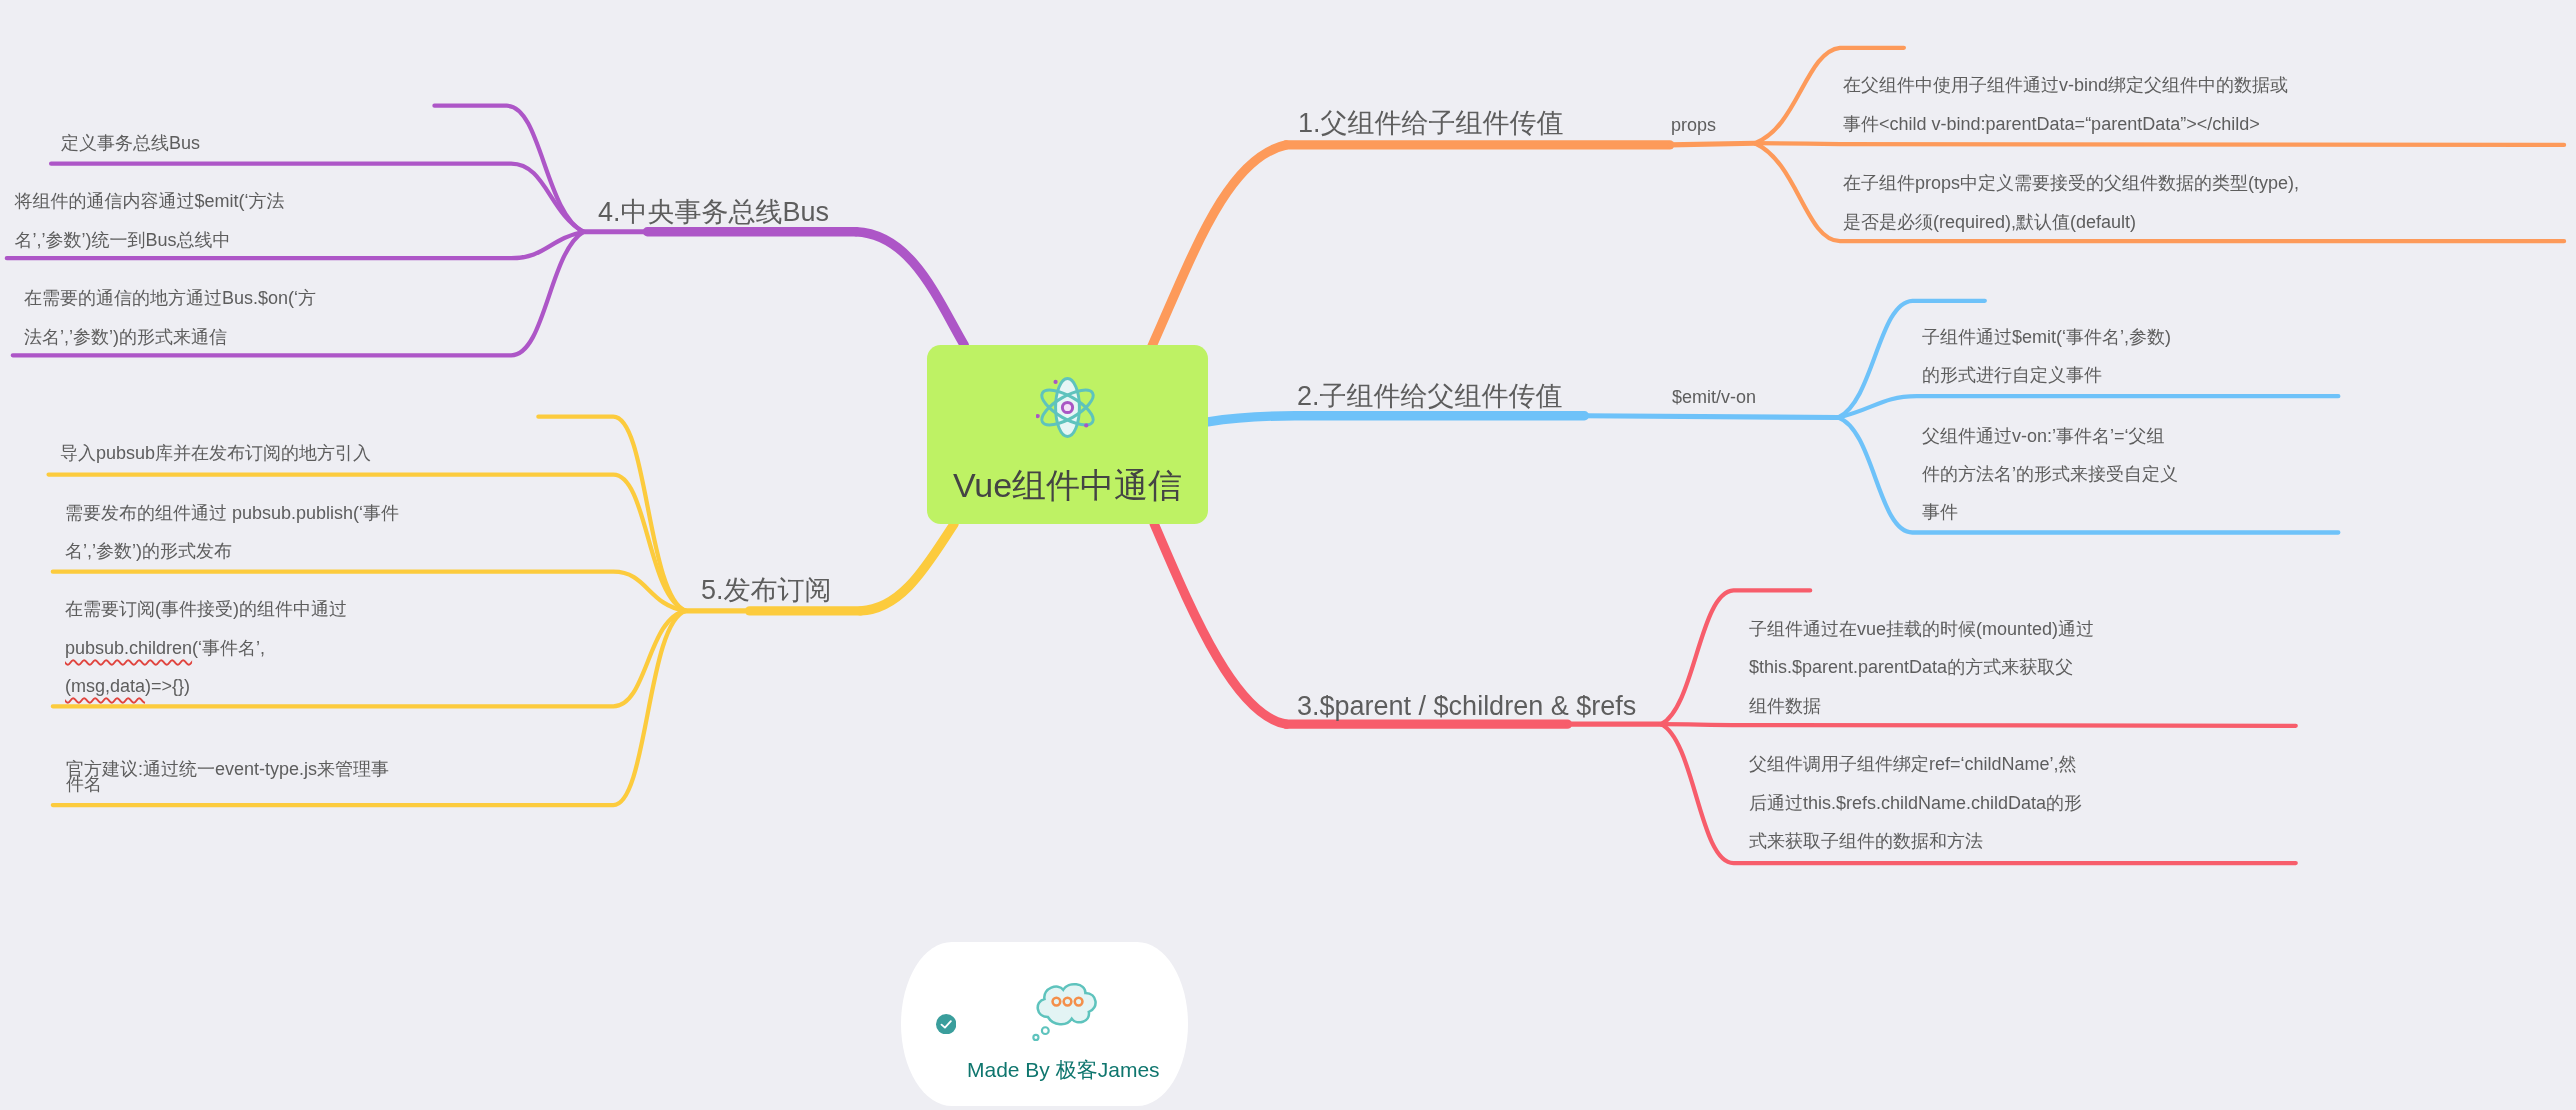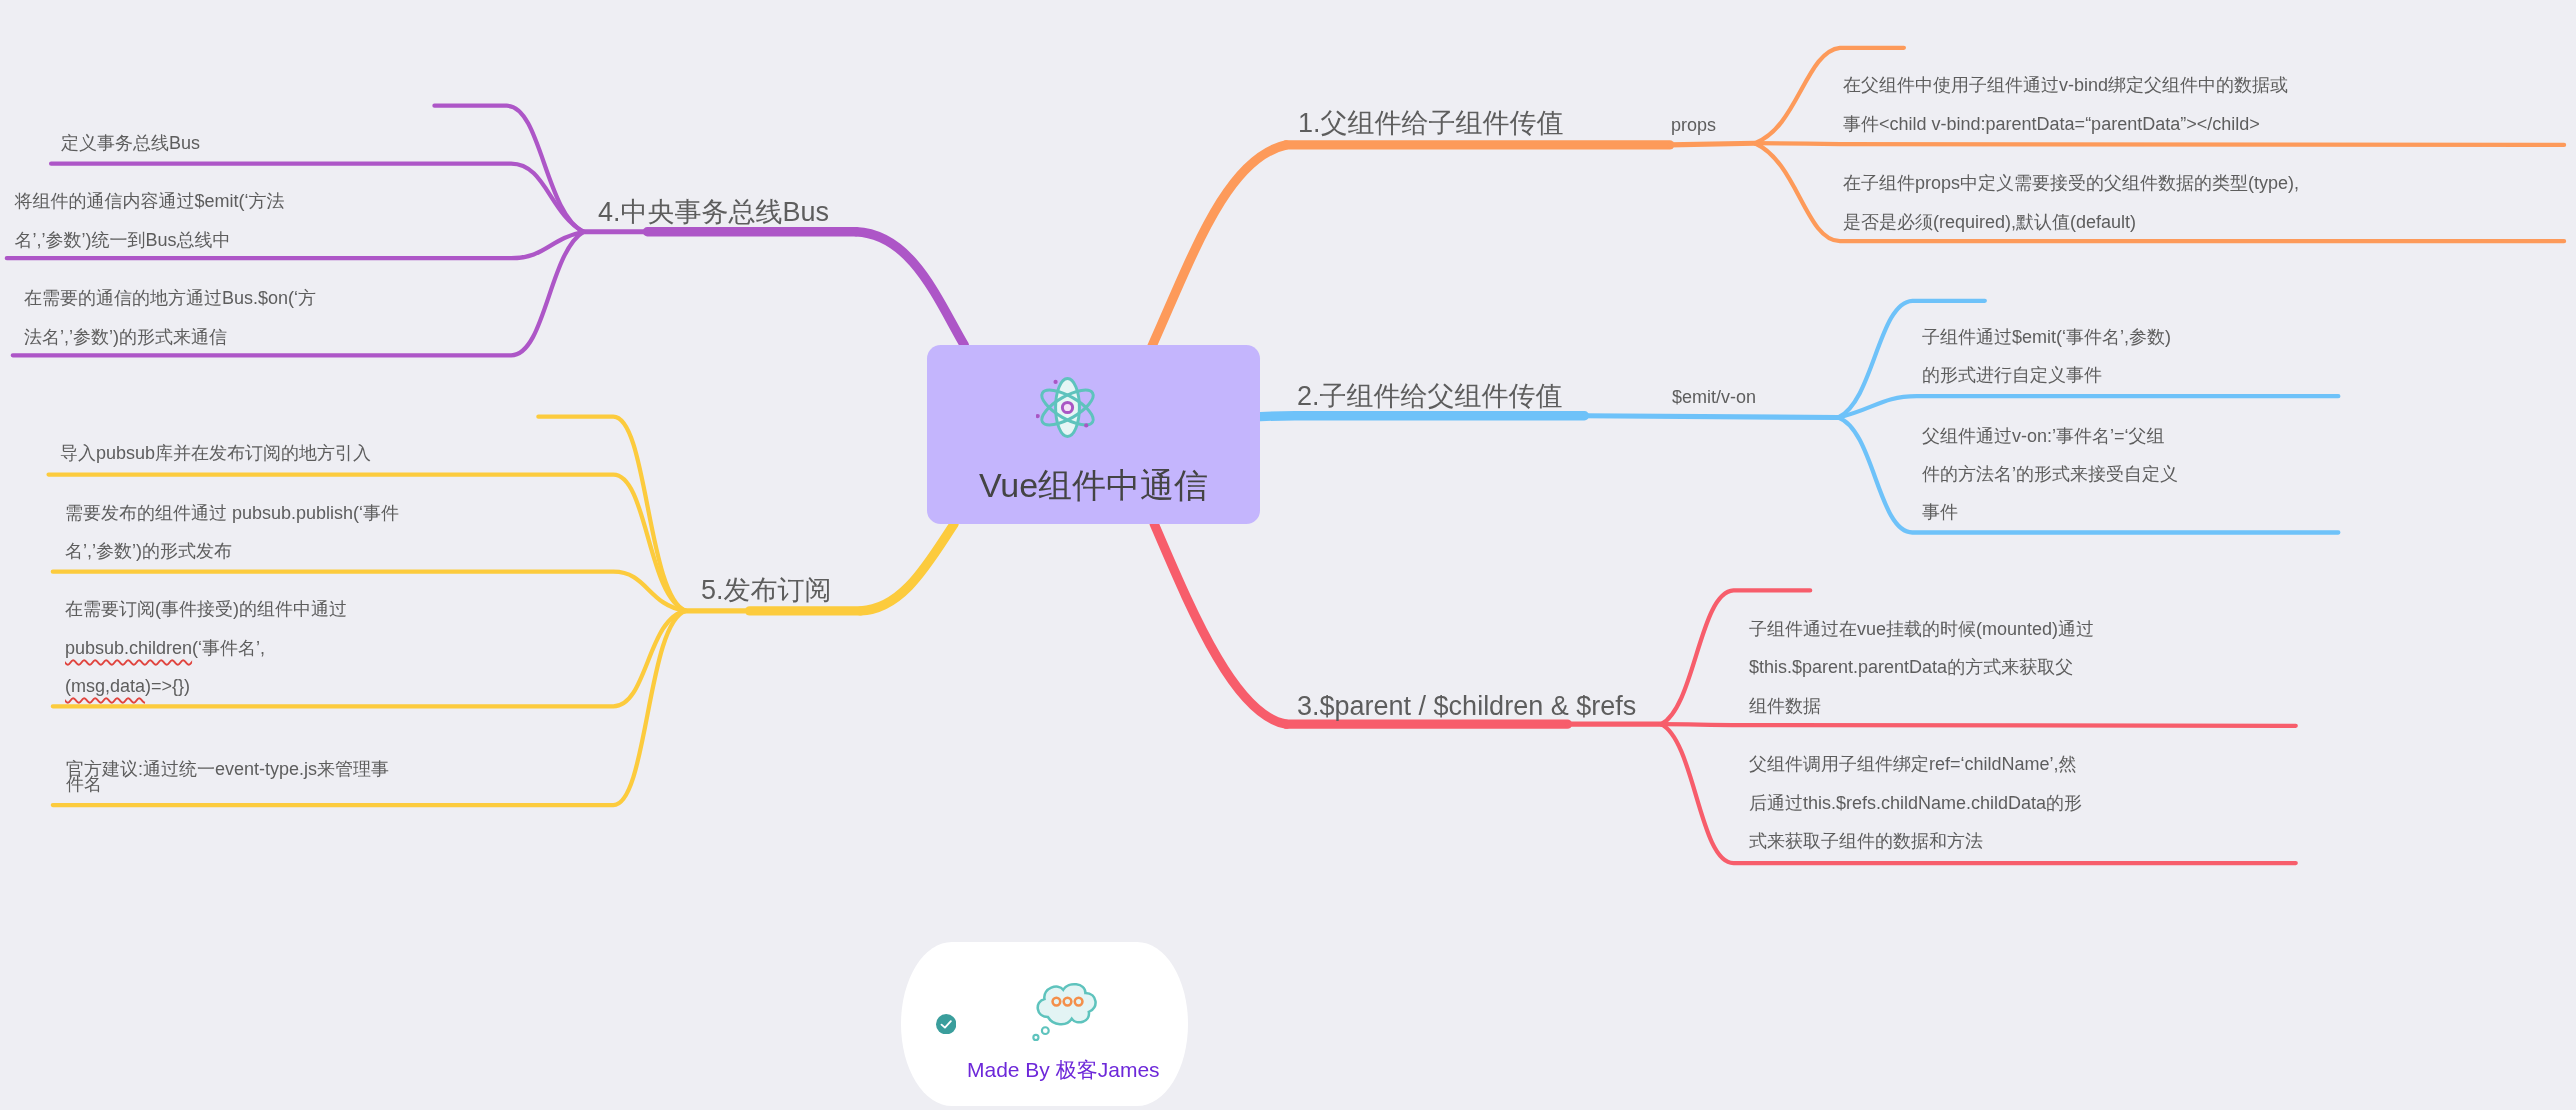--- a/index.html
+++ b/index.html
@@ -1,26 +1,26 @@
 <!DOCTYPE html>
 <html style="font-size:13.6px"><head>
 <meta charset="utf-8">
 <style>
   html, body { margin:0; padding:0; }
   body { width:2576px; height:1111px; background:#eeeef3; position:relative; overflow:hidden;
          font-family:"Liberation Sans","DejaVu Sans",sans-serif; color:#5f5f5f; }
   svg.links { position:absolute; left:0; top:0; width:2576px; height:1111px; }
   .t { position:absolute; font-size:18px; line-height:38px; color:#5d5d5d; white-space:nowrap; }
   .branch { font-size:27px; }
-  .root { position:absolute; left:927px; top:345px; width:333px; height:179px; background:#c4b5fd;
+  .root { position:absolute; left:927px; top:345px; width:281px; height:179px; background:#bef264;
           border-radius:13.6px; }
   .root .title { position:absolute; left:0; right:0; top:118px; text-align:center; font-size:34px; color:#444; }
   .card { position:absolute; left:901px; top:942px; width:287px; height:164px; background:#fff;
           border-radius:51px/82px; }
-  .card .made { position:absolute; left:66px; top:114px; font-size:21px; color:#6d28d9; white-space:nowrap;text-align:right; }
+  .card .made { position:absolute; left:66px; top:114px; font-size:21px; color:#0f766e; white-space:nowrap;text-align:right; }
   .wavy { text-decoration: underline wavy #e0443e; text-decoration-thickness:1.7px; text-underline-offset:5.1px; }
 </style>
 </head>
 <body>
 
 <svg class="links" viewBox="0 0 3024 1304" fill="none" stroke-linecap="round">
 
   <g stroke="#fd9a5a">
     <path d="M1352 407 C1400 300, 1440 185, 1510 170" stroke-width="11"></path>
     <path d="M1510 170 L1960 170" stroke-width="11"></path>

